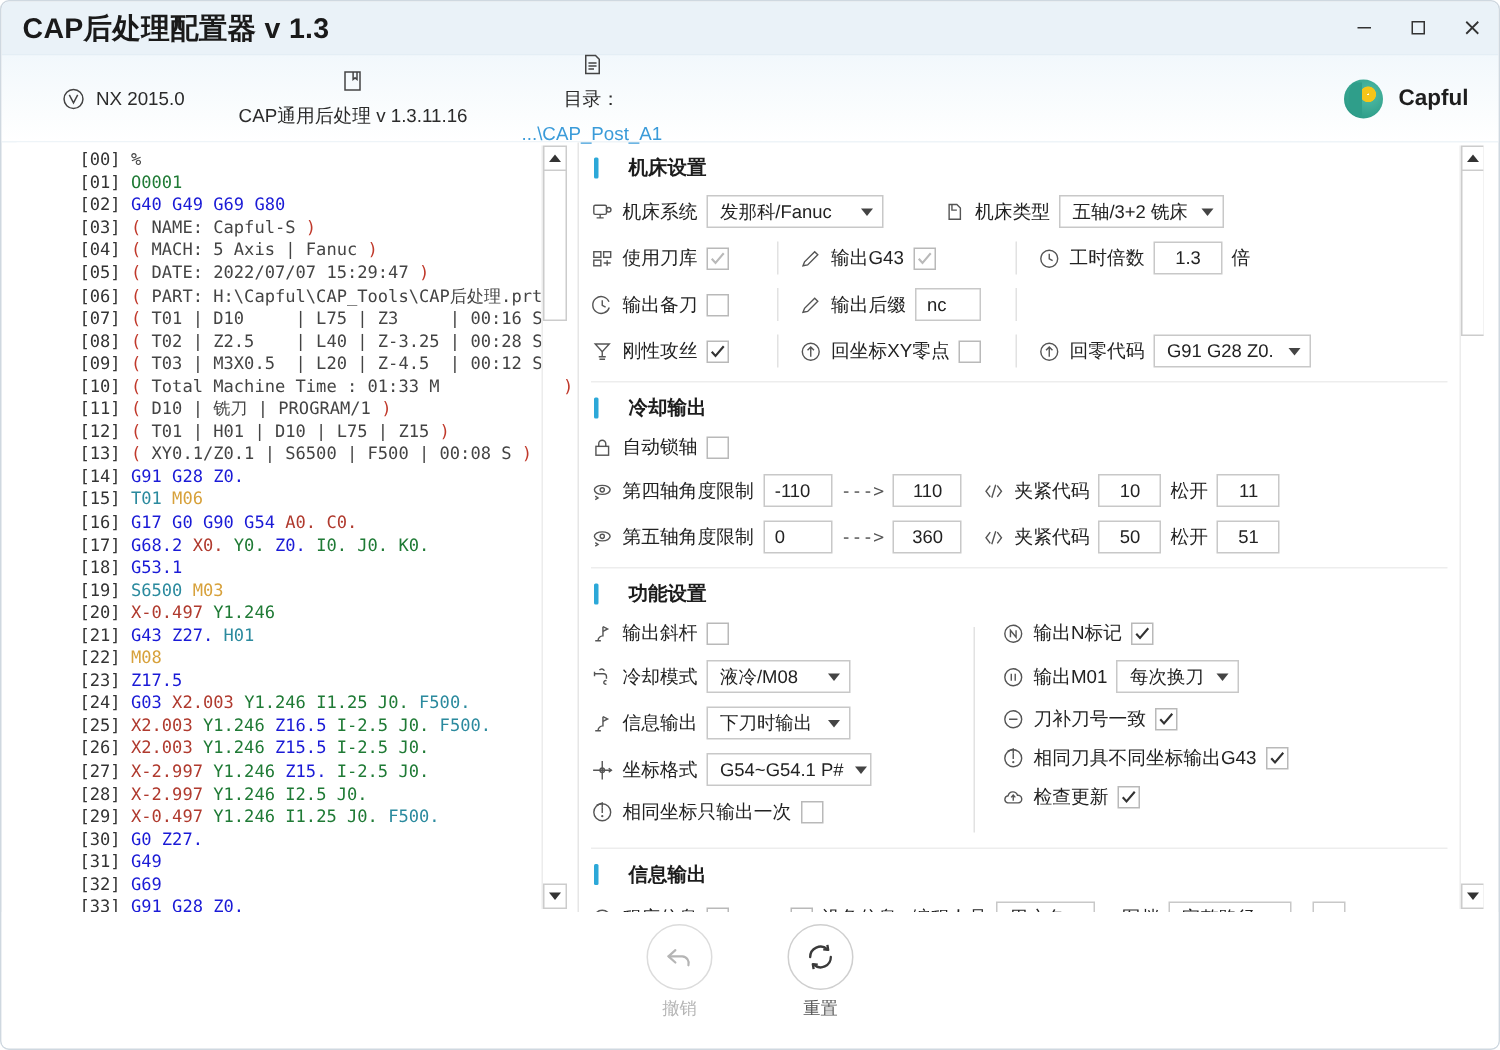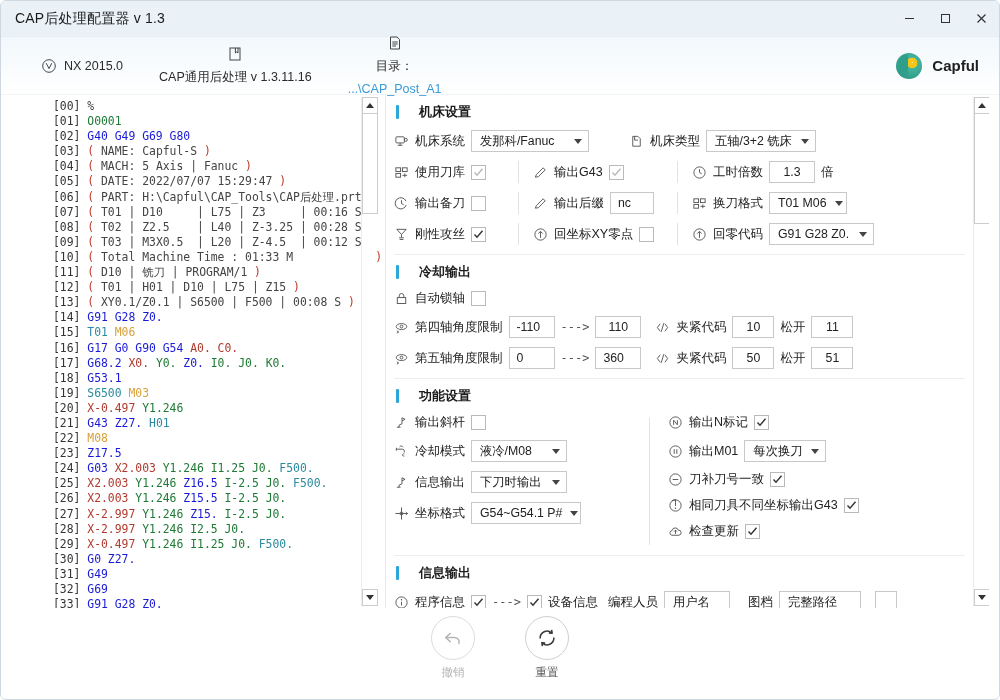--- a/index.html
+++ b/index.html
@@ -17,21 +17,21 @@
     border-radius:6px;
     overflow:hidden;
   }
   
   .titlebar {
     height:36px; background:#eaf2f8;
     display:flex; align-items:center;
     padding:0 0 0 14px;
     border-bottom:1px solid #e4eef5;
   }
-  .title-text { font-size:14px; font-weight:normal; color:#1a1a1a; letter-spacing:.2px; }
+  .title-text { font-size:19px; font-weight:bold; color:#1a1a1a; letter-spacing:.2px; }
   .win-ctrls { margin-left:auto; display:flex; height:36px; }
   .win-btn {
     width:36px; height:36px; display:flex; align-items:center; justify-content:center;
     color:#333;
   }
   .win-btn svg { display:block; }
   
   .header {
     height:58px; background:linear-gradient(180deg,#f2f8fc 0%, #fbfdfe 70%, #ffffff 100%);
     display:flex; align-items:center; padding:0 20px 0 40px;
@@ -318,35 +318,20 @@
         <div class="fld" style="width:130px">
           <span class="ico">
             <svg width="15" height="15" viewBox="0 0 16 16">
                 <path d="M2.5 13 L3.6 10.2 L10.8 3 L13 5.2 L5.8 12.4 Z" fill="none" stroke="currentColor" stroke-width="1"></path>
               </svg>
           </span>
           <span class="lbl">输出后缀</span>
           <span class="txt" style="width:44px">nc</span>
         </div>
         <div class="vdiv"></div>
-        <div class="fld">
-          <span class="ico">
-            <svg width="15" height="15" viewBox="0 0 16 16">
-                <rect x="2" y="3" width="5" height="4" fill="none" stroke="currentColor" stroke-width="1"></rect>
-                <rect x="9" y="3" width="5" height="4" fill="none" stroke="currentColor" stroke-width="1"></rect>
-                <rect x="2" y="9" width="5" height="4" fill="none" stroke="currentColor" stroke-width="1"></rect>
-                <path d="M9 11 H14 M11.5 9 V13" stroke="currentColor" stroke-width="1"></path>
-              </svg>
-          </span>
-          <span class="lbl">换刀格式</span>
-          <span class="sel" style="width:78px">
-            <span>T01 M06</span>
-            <span class="caret"></span>
-          </span>
-        </div>
       </div>
 
       <div class="row">
         <div class="fld" style="width:110px">
           <span class="ico">
             <svg width="15" height="15" viewBox="0 0 16 16">
                 <path d="M3 2.5 H13 L8 8 Z" fill="none" stroke="currentColor" stroke-width="1"></path>
                 <path d="M8 8 V11 M5.5 11.5 H10.5 M6 13.3 H10" stroke="currentColor" stroke-width="1"></path>
               </svg>
           </span>
@@ -437,21 +422,21 @@
           <span class="ico">
             <svg width="15" height="15" viewBox="0 0 16 16">
                 <ellipse cx="8" cy="7" rx="5.6" ry="3.2" fill="none" stroke="currentColor" stroke-width="1"></ellipse>
                 <circle cx="8" cy="7" r="1.5" fill="none" stroke="currentColor" stroke-width="1"></circle>
                 <path d="M3 11.5 L5 12.8 L3 14" fill="none" stroke="currentColor" stroke-width="1"></path>
               </svg>
           </span>
           <span class="lbl">第五轴角度限制</span>
           <span class="txt" style="width:46px">0</span>
           <span class="arrowtxt">---&gt;</span>
-          <span class="txt" style="width:46px;text-align:left">360</span>
+          <span class="txt" style="width:46px;text-align:center">360</span>
         </div>
         <div style="width:14px"></div>
         <div class="fld">
           <span class="ico">
             <svg width="15" height="15" viewBox="0 0 16 16">
                 <path d="M5.5 4 L2.5 8 L5.5 12 M10.5 4 L13.5 8 L10.5 12 M9.4 3.4 L6.6 12.6" fill="none" stroke="currentColor" stroke-width="1"></path>
               </svg>
           </span>
           <span class="lbl">夹紧代码</span>
           <span class="txt" style="width:42px;text-align:center">50</span>
@@ -522,20 +507,34 @@
                     <path d="M1.5 8 H14.5 M8 14.5 V1.5" stroke="currentColor" stroke-width="1"></path>
                     <circle cx="8" cy="8" r="1.6" fill="none" stroke="currentColor" stroke-width="1"></circle>
                     <path d="M12.6 6.6 L14.5 8 L12.6 9.4" fill="none" stroke="currentColor" stroke-width="1"></path>
                   </svg>
               </span>
               <span class="lbl">坐标格式</span>
               <span class="sel" style="width:110px">
                 <span>G54~G54.1 P#</span>
                 <span class="caret"></span>
               </span>
+            </div>
+          </div>
+          <div class="row">
+            <div class="fld">
+              <span class="ico">
+                <svg width="15" height="15" viewBox="0 0 16 16">
+                    <circle cx="8" cy="8" r="6" fill="none" stroke="currentColor" stroke-width="1"></circle>
+                    <path d="M8 4.5 V8.5" stroke="currentColor" stroke-width="1"></path>
+                    <circle cx="8" cy="10.8" r="0.8" fill="currentColor"></circle>
+                    <path d="M4 3 L8 1.5 L8 4.5" fill="none" stroke="currentColor" stroke-width="1"></path>
+                  </svg>
+              </span>
+              <span class="lbl">相同坐标只输出一次</span>
+              <span class="cb"></span>
             </div>
           </div>
         </div>
 
         <div class="func-div"></div>
 
         <div class="func-right">
           <div class="row">
             <div class="fld">
               <span class="ico">

